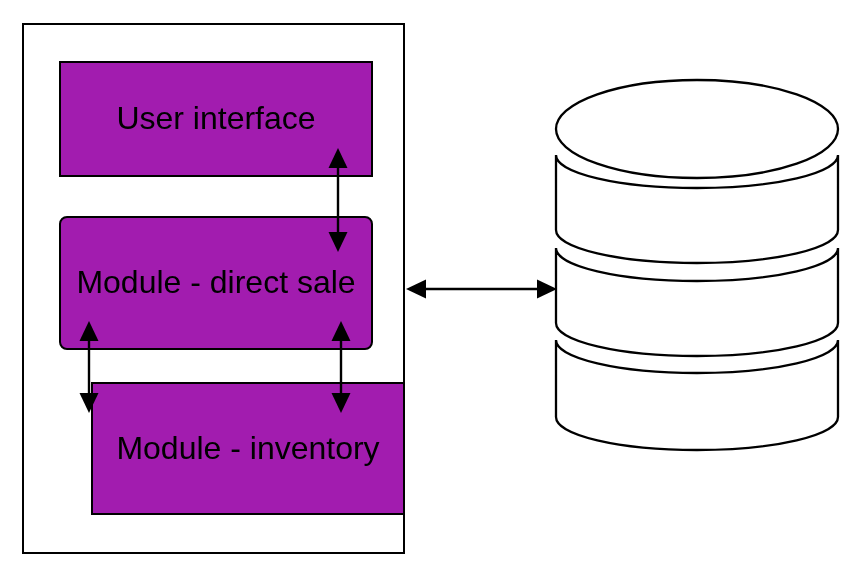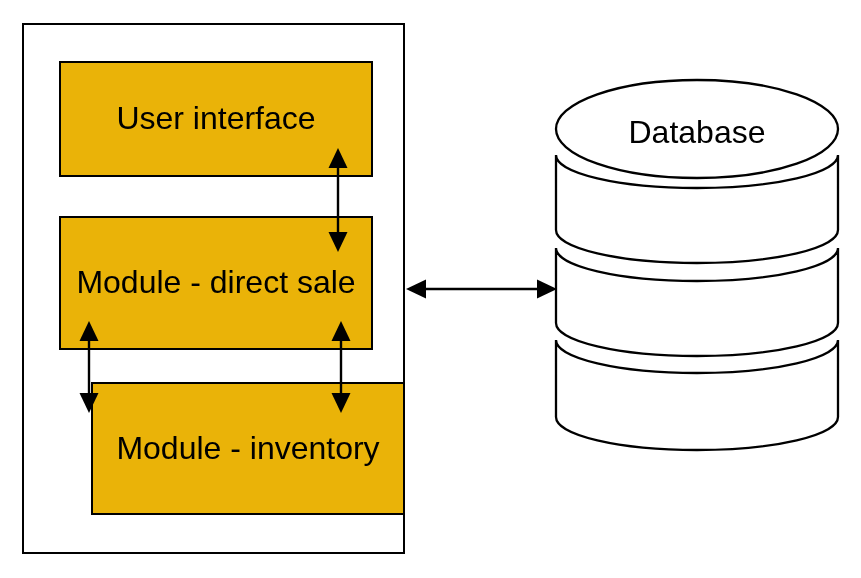--- a/index.html
+++ b/index.html
@@ -12,39 +12,39 @@
     width: 861px;
     height: 578px;
     background: #ffffff;
     font-family: "Liberation Sans", "DejaVu Sans", sans-serif;
     color: #000000;
     overflow: hidden;
   }
   .box {
     position: absolute;
     border: 2.5px solid #000000;
-    background: #eab308;
+    background: #a21caf;
     box-sizing: border-box;
     display: flex;
     align-items: center;
     justify-content: center;
   }
   .box-label {
     font-size: 32px;
     line-height: 1.1;
     white-space: nowrap;
     color: #000000;
   }
   #outer-box {
     left: 22px; top: 23px;
     width: 383px; height: 531px;
     background: transparent;
   }
   #ui-box   { left: 59px; top: 61px;  width: 314px; height: 116px; }
-  #ds-box   { left: 59px; top: 216px; width: 314px; height: 134px; }
+  #ds-box   { left: 59px; top: 216px; width: 314px; height: 134px; border-radius: 8px; }
   #inv-box  { left: 59px; top: 382px; width: 314px; height: 133px; margin-left: 32px; }
   #connector-layer {
     position: absolute;
     left: 0; top: 0;
     width: 861px; height: 578px;
     pointer-events: none;
   }
   #db-label {
     position: absolute;
     left: 557px; top: 112px;
@@ -109,15 +109,14 @@
       <path class="dbline" d="M556 155 A141 33 0 0 0 838 155 M556 155 V230 M838 155 V230 M556 230 A141 33 0 0 0 838 230"></path>
 
       <path class="dbline" d="M556 248 A141 33 0 0 0 838 248 M556 248 V323 M838 248 V323 M556 323 A141 33 0 0 0 838 323"></path>
 
       <path class="dbline" d="M556 340 A141 33 0 0 0 838 340 M556 340 V417 M838 340 V417 M556 417 A141 33 0 0 0 838 417"></path>
 
       <ellipse class="dbline dbfill" cx="697" cy="129" rx="141" ry="49"></ellipse>
     </g>
   </svg>
 
-  <div id="db-label">Database</div>
 
 </div>
 
 </body></html>

